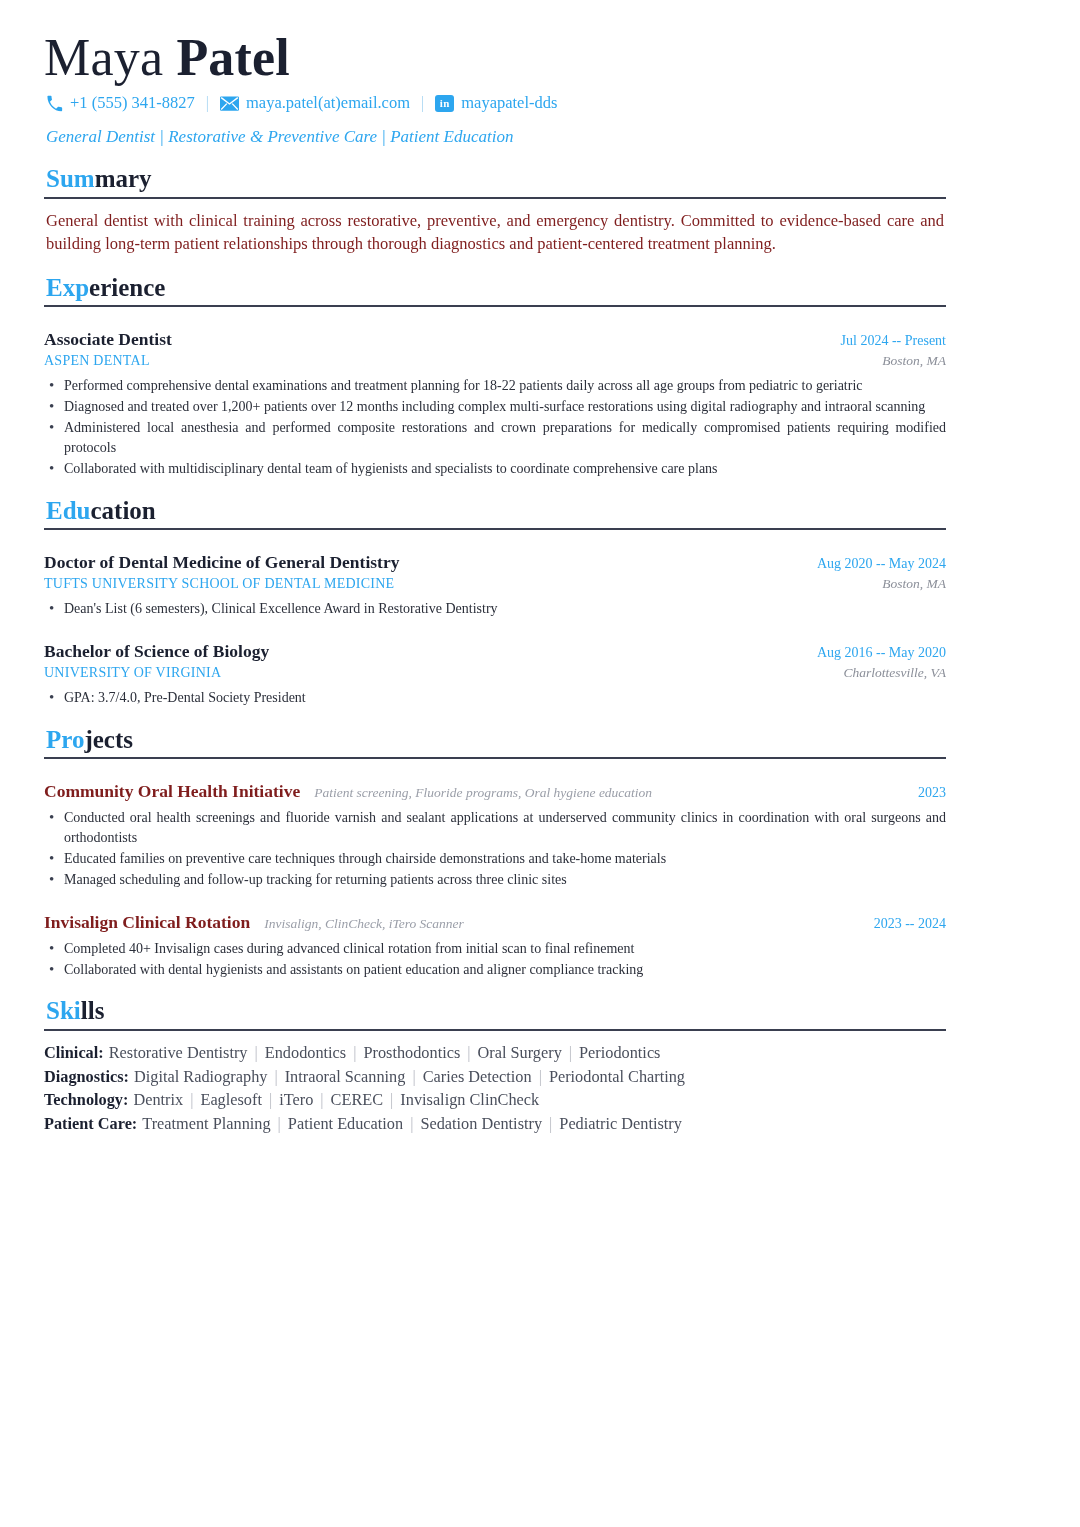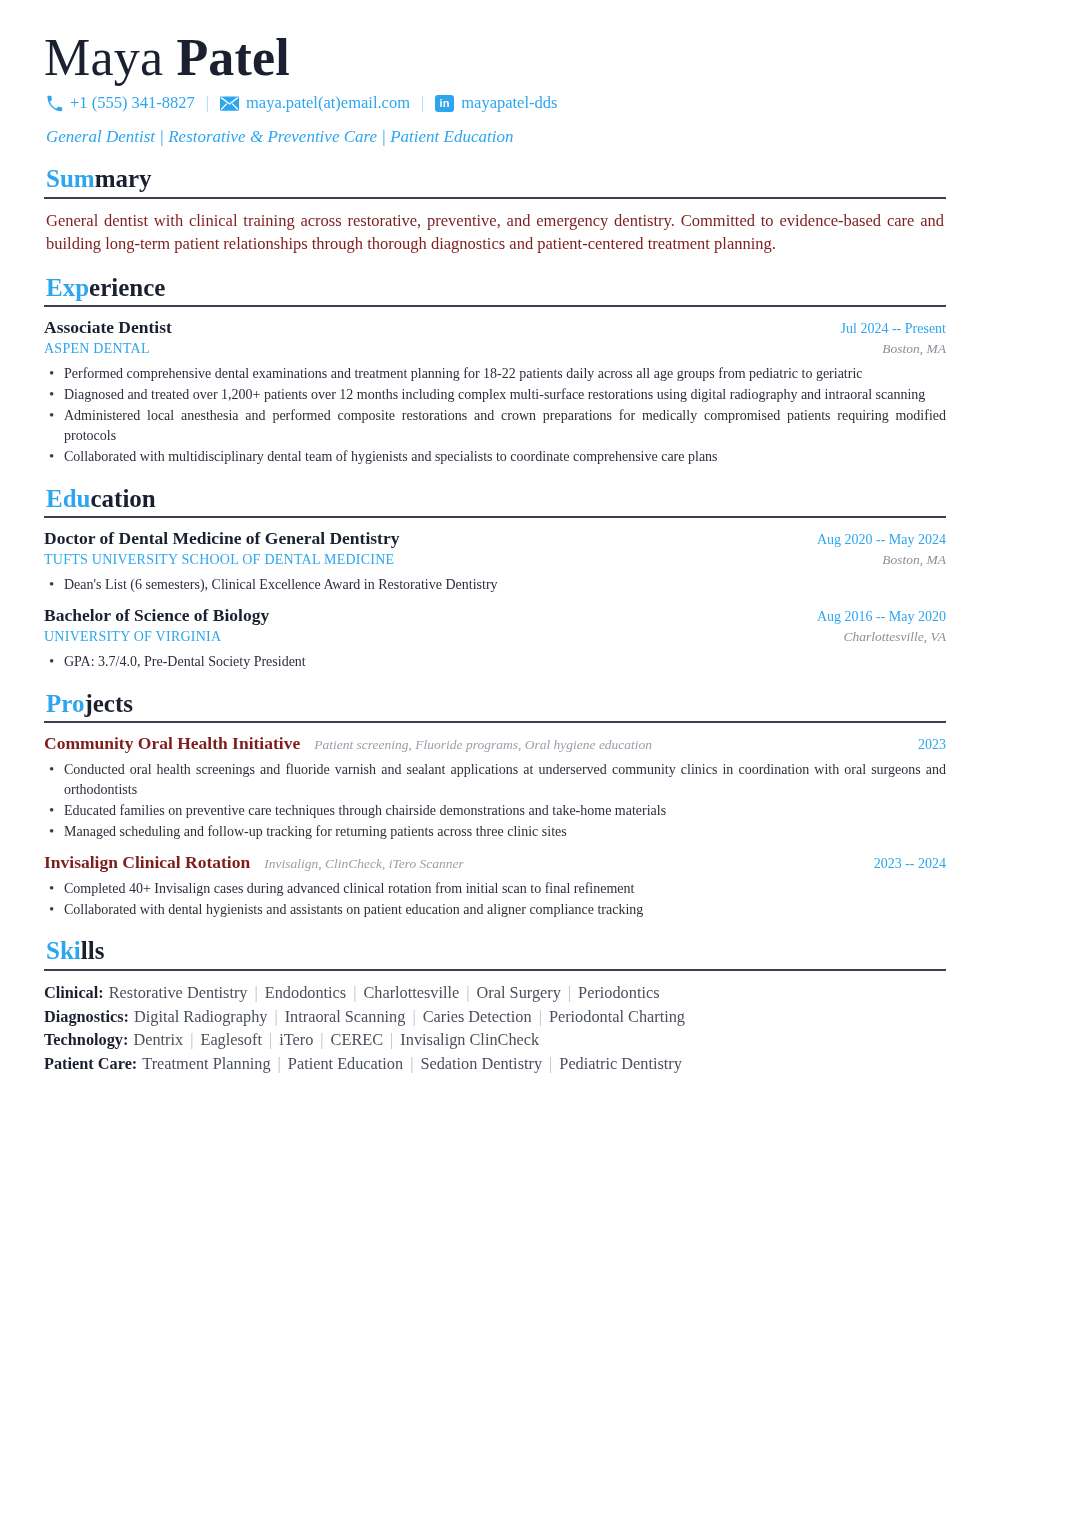--- a/index.html
+++ b/index.html
@@ -58,21 +58,21 @@
   .ico { display: inline-flex; align-items: center; }
   .ico svg { display: block; }
   .li-badge {
     display: inline-flex;
     align-items: center;
     justify-content: center;
     width: 19px; height: 17px;
     background: #2da6ef;
     border-radius: 3px;
     color: #fff;
-    font-family: Liberation Sans, sans-serif;
+    font-family: Liberation Serif, serif;
     font-weight: 700;
     font-size: 11px;
     line-height: 1;
     letter-spacing: .3px;
   }
   .tagline {
     font-style: italic;
     font-size: 17px;
     color: #2da6ef;
     margin: 12px 0 0 2px;
@@ -97,21 +97,21 @@
 
   .summary {
     font-size: 16.5px;
     line-height: 1.42;
     text-align: justify;
     margin: 8px 2px 0 2px;
     color: #7f1d1d;
   }
 
   
-  .entry { margin: 10px 0 0 0; }
+  .entry { margin: 22px 0 0 0; }
   .entry-head {
     display: flex;
     justify-content: space-between;
     align-items: baseline;
     gap: 18px;
   }
   .entry-title {
     font-size: 17.5px;
     font-weight: 700;
     color: #1b2030;
@@ -354,21 +354,21 @@
       </ul>
     </div>
   </section>
 
   <section class="section">
     <h2 class="section-title"><span class="hl">Ski</span><span>lls</span></h2>
     <div class="rule"></div>
 
     <div class="skills">
       <div class="skill-row">
-        <span class="skill-label">Clinical:</span><span class="skill-items"><span>Restorative Dentistry</span><span class="skill-pipe">|</span><span>Endodontics</span><span class="skill-pipe">|</span><span>Charlottesville</span><span class="skill-pipe">|</span><span>Oral Surgery</span><span class="skill-pipe">|</span><span>Periodontics</span></span>
+        <span class="skill-label">Clinical:</span><span class="skill-items"><span>Restorative Dentistry</span><span class="skill-pipe">|</span><span>Endodontics</span><span class="skill-pipe">|</span><span>Prosthodontics</span><span class="skill-pipe">|</span><span>Oral Surgery</span><span class="skill-pipe">|</span><span>Periodontics</span></span>
       </div>
       <div class="skill-row">
         <span class="skill-label">Diagnostics:</span><span class="skill-items"><span>Digital Radiography</span><span class="skill-pipe">|</span><span>Intraoral Scanning</span><span class="skill-pipe">|</span><span>Caries Detection</span><span class="skill-pipe">|</span><span>Periodontal Charting</span></span>
       </div>
       <div class="skill-row">
         <span class="skill-label">Technology:</span><span class="skill-items"><span>Dentrix</span><span class="skill-pipe">|</span><span>Eaglesoft</span><span class="skill-pipe">|</span><span>iTero</span><span class="skill-pipe">|</span><span>CEREC</span><span class="skill-pipe">|</span><span>Invisalign ClinCheck</span></span>
       </div>
       <div class="skill-row">
         <span class="skill-label">Patient Care:</span><span class="skill-items"><span>Treatment Planning</span><span class="skill-pipe">|</span><span>Patient Education</span><span class="skill-pipe">|</span><span>Sedation Dentistry</span><span class="skill-pipe">|</span><span>Pediatric Dentistry</span></span>
       </div>

